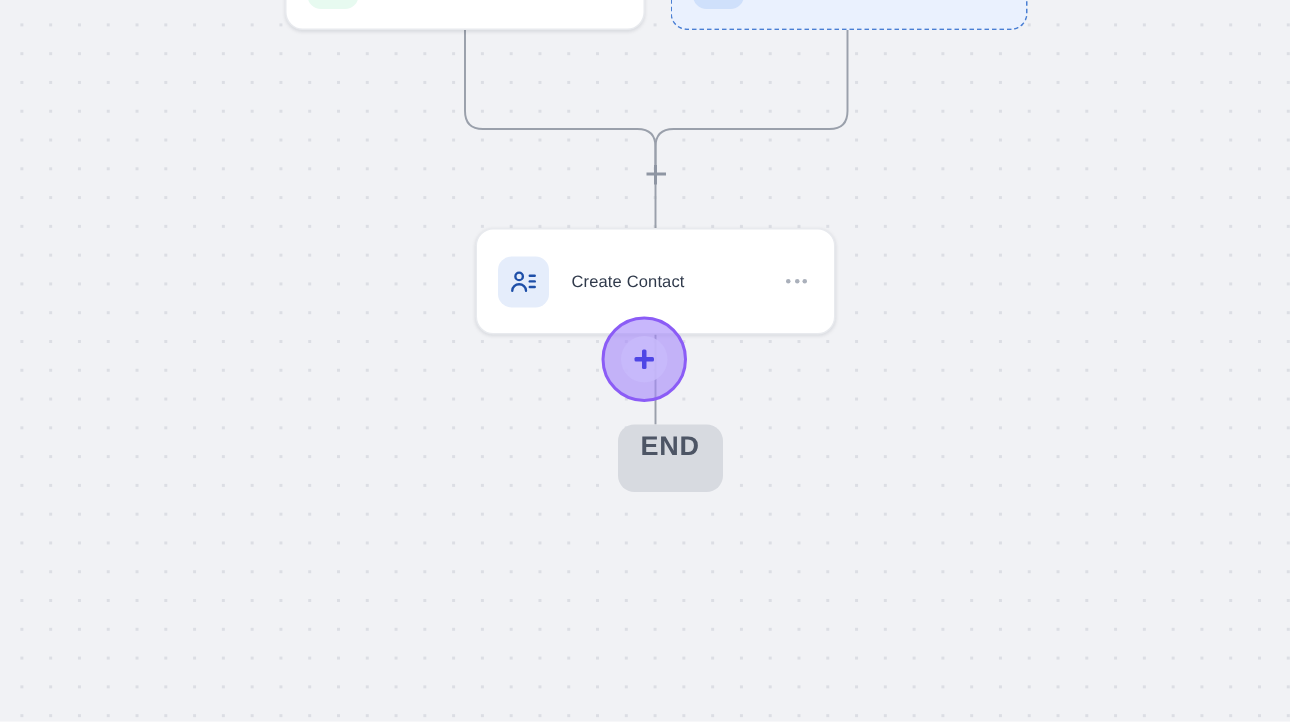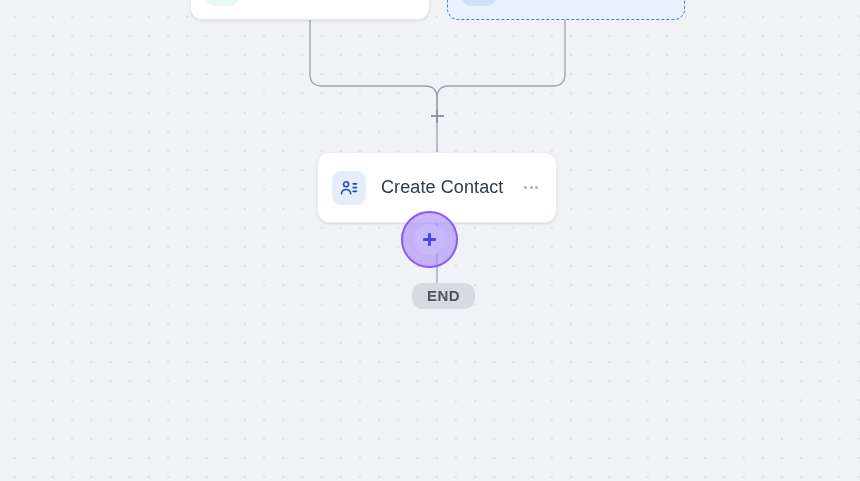--- a/index.html
+++ b/index.html
@@ -48,21 +48,21 @@
     align-items: center;
     justify-content: center;
     flex: 0 0 auto;
   }
   .node-icon.blue  { background: #e5edfb; }
   .node-icon.green { background: #e7faf0; }
   .node-icon.lblue { background: #cfe0fb; }
 
   .node-label {
     margin-left: 15px;
-    font-size: 18px;
+    font-size: 11px;
     color: #303a4b;
     letter-spacing: 0.1px;
     white-space: nowrap;
     flex: 1 1 auto;
   }
 
   .node-menu {
     width: 22px; height: 22px;
     display: flex;
     align-items: center;
@@ -143,24 +143,24 @@
     background: #4f46e5;
     border-radius: 1px;
   }
   #add-handle-inner::before { width: 13px; height: 2.2px; }
   #add-handle-inner::after  { width: 2.2px; height: 13px; }
 
   
   #end-node {
     position: absolute;
     left: 412px; top: 283px;
-    padding: 5px 15px 6px;
+    padding: 5px 15px 22px;
     background: #d7dae0;
     border-radius: 11px;
-    font-size: 15px;
+    font-size: 18px;
     font-weight: 600;
     color: #4d5565;
     letter-spacing: 0.5px;
     line-height: 1;
   }
 </style>
 </head>
 <body>
 
 <div id="canvas">

